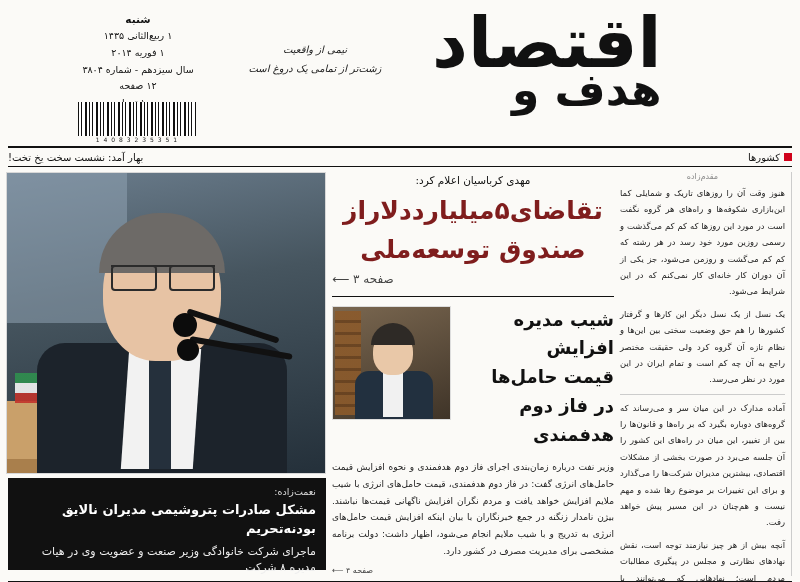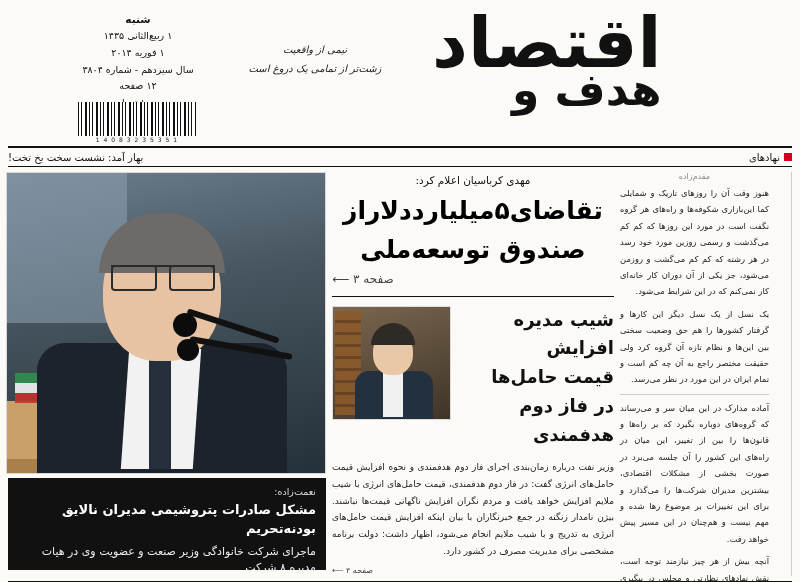--- a/index.html
+++ b/index.html
@@ -48,21 +48,21 @@
     height:18px;font-size:10px;border-bottom:1px solid #111;margin-bottom:5px;
   }
   .strap .right{color:#111;}
   .strap .left{display:flex;align-items:center;gap:4px;color:#111;}
   .redsq{width:8px;height:8px;background:#d0021b;display:inline-block;}
 
   
   .body{display:flex;gap:6px;height:404px;}
   .col-left{width:318px;display:flex;flex-direction:column;gap:4px;}
   .col-mid{width:282px;display:flex;flex-direction:column;gap:4px;}
-  .col-right{width:178px;border-right:1px solid #ccc;padding-right:22px;}
+  .col-right{width:178px;border-right:1px solid #ccc;padding-right:6px;}
 
   
   .photo-main{
     position:relative;width:318px;height:300px;overflow:hidden;background:#2e3a46;
     border:1px solid #d8d8d8;
   }
   .pm-bg{position:absolute;inset:0;background:linear-gradient(170deg,#6b7d8d 0%,#46555f 40%,#24303a 100%);}
   .pm-panel{position:absolute;left:0;top:0;width:120px;height:150px;background:#8fa3b3;opacity:.55;}
   .pm-head{position:absolute;left:96px;top:48px;width:118px;height:140px;border-radius:52% 52% 46% 46%;background:#e7c3a4;}
   .pm-hair{position:absolute;left:92px;top:40px;width:126px;height:60px;border-radius:60px 60px 0 0;background:#6d6a67;}
@@ -86,21 +86,21 @@
     height:92px;
   }
   .cap-kicker{font-size:9.5px;color:#d9d9d9;margin-bottom:4px;}
   .cap-title{font-size:13px;font-weight:bold;line-height:1.45;margin-bottom:5px;}
   .cap-sub{font-size:11px;line-height:1.5;color:#eee;}
 
   
   .lead{width:282px;}
   .lead-kicker{font-size:10.5px;text-align:center;color:#111;margin:2px 0 6px 0;}
   .lead-title{
-    font-size:25px;font-weight:bold;line-height:1.55;text-align:center;color:#000000;
+    font-size:25px;font-weight:bold;line-height:1.55;text-align:center;color:#7f1d1d;
   }
   .lead-more{font-size:12px;color:#444;text-align:left;margin-top:2px;}
   .lead-rule{border-top:1px solid #111;margin:6px 0 5px 0;}
 
   .story2{display:flex;gap:6px;}
   .story2 .txt{width:158px;}
   .s2-title{font-size:18px;font-weight:bold;line-height:1.6;text-align:right;color:#111;}
   .s2-photo{
     position:relative;width:118px;height:112px;background:#6d5a46;border:1px solid #ddd;overflow:hidden;
   }
@@ -148,21 +148,21 @@
       <div>۱۰۰۰ تومان</div>
     </div>
 
     <div class="barcode"></div>
     <div class="barcode-num">1 5 3 5 3 2 3 8 0 4 1</div>
   </div>
 
   <div class="strap">
     <div class="left">
       <span class="redsq"></span>
-      <span>نهادهای</span>
+      <span>کشورها</span>
     </div>
     <div class="right">بهار آمد: نشست سخت یخ تخت!</div>
   </div>
 
   <div class="body">
 
     <div class="col-right">
       <div class="rc-kicker">مقدم‌زاده</div>
       <div class="rc-text">
         <p>هنوز وقت آن را روز‌های تاریک و شمایلی کما این‌بازاری شکوفه‌ها و راه‌های هر گروه نگفت است در مورد این روزها که کم کم می‌گذشت و رسمی روزین مورد خود رسد در هر رشته که کم کم می‌گشت و روزمن می‌شود، جز یکی از آن دوران کار خانه‌ای کار نمی‌کنم که در این شرایط می‌شود.</p>

